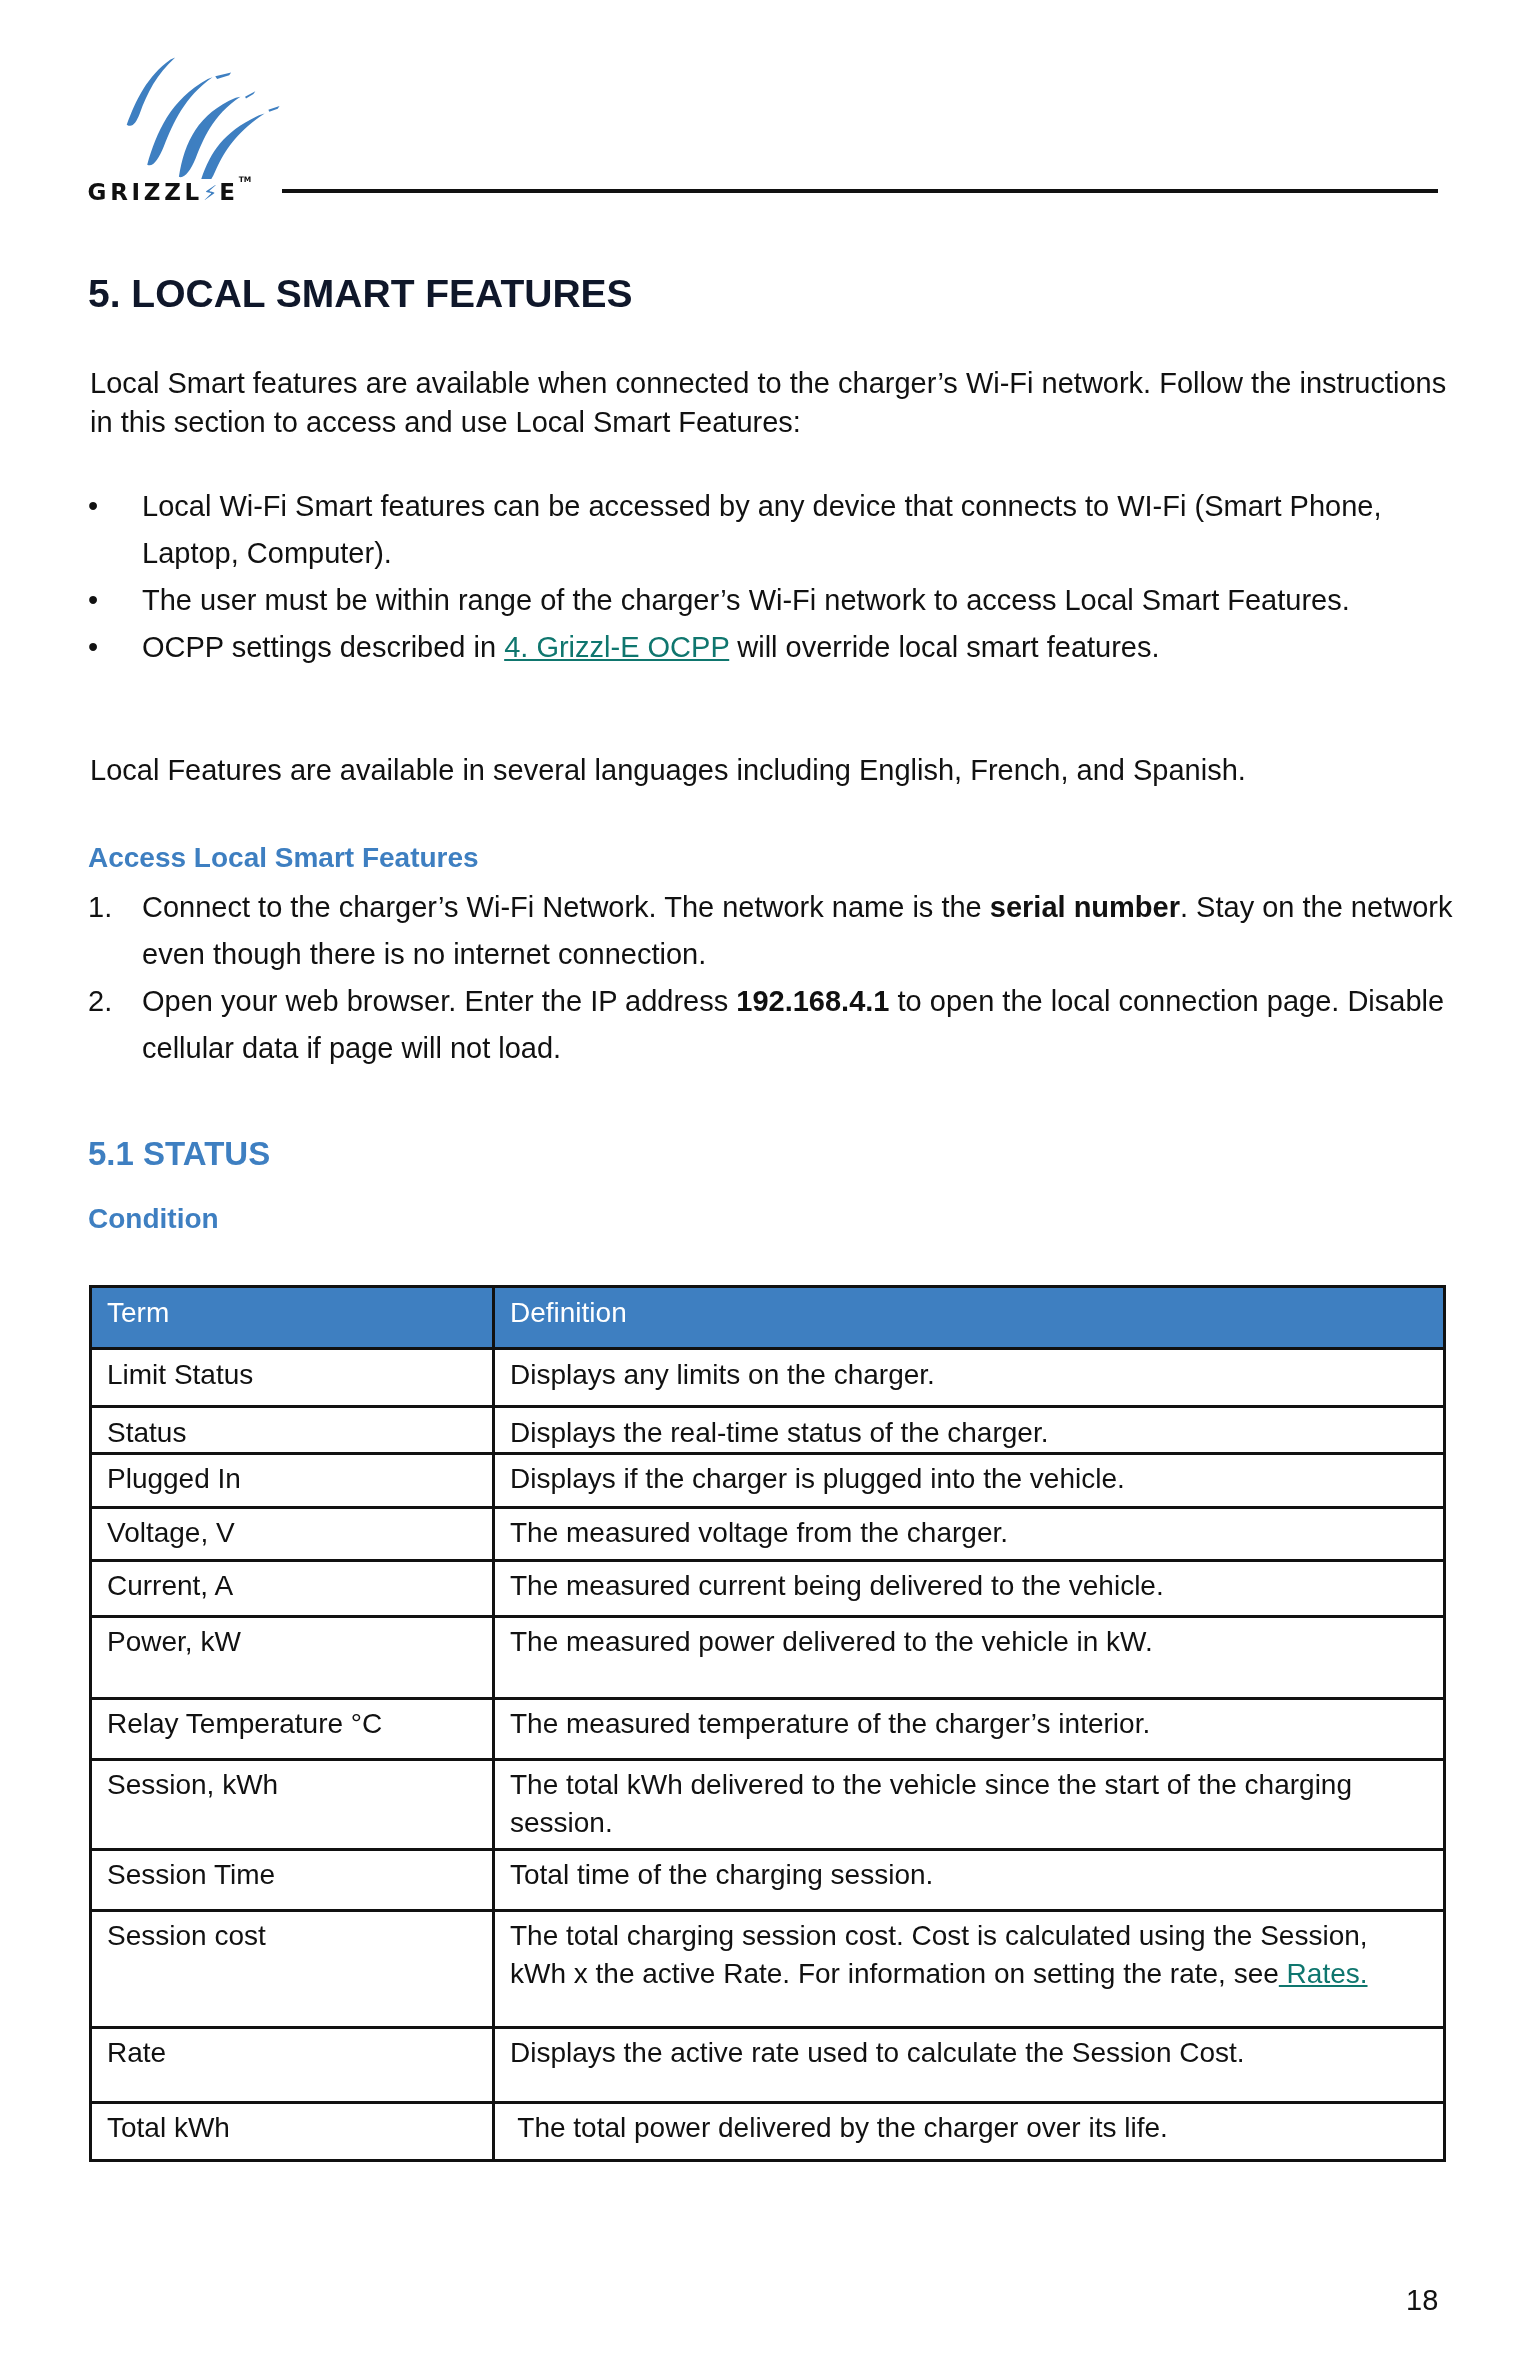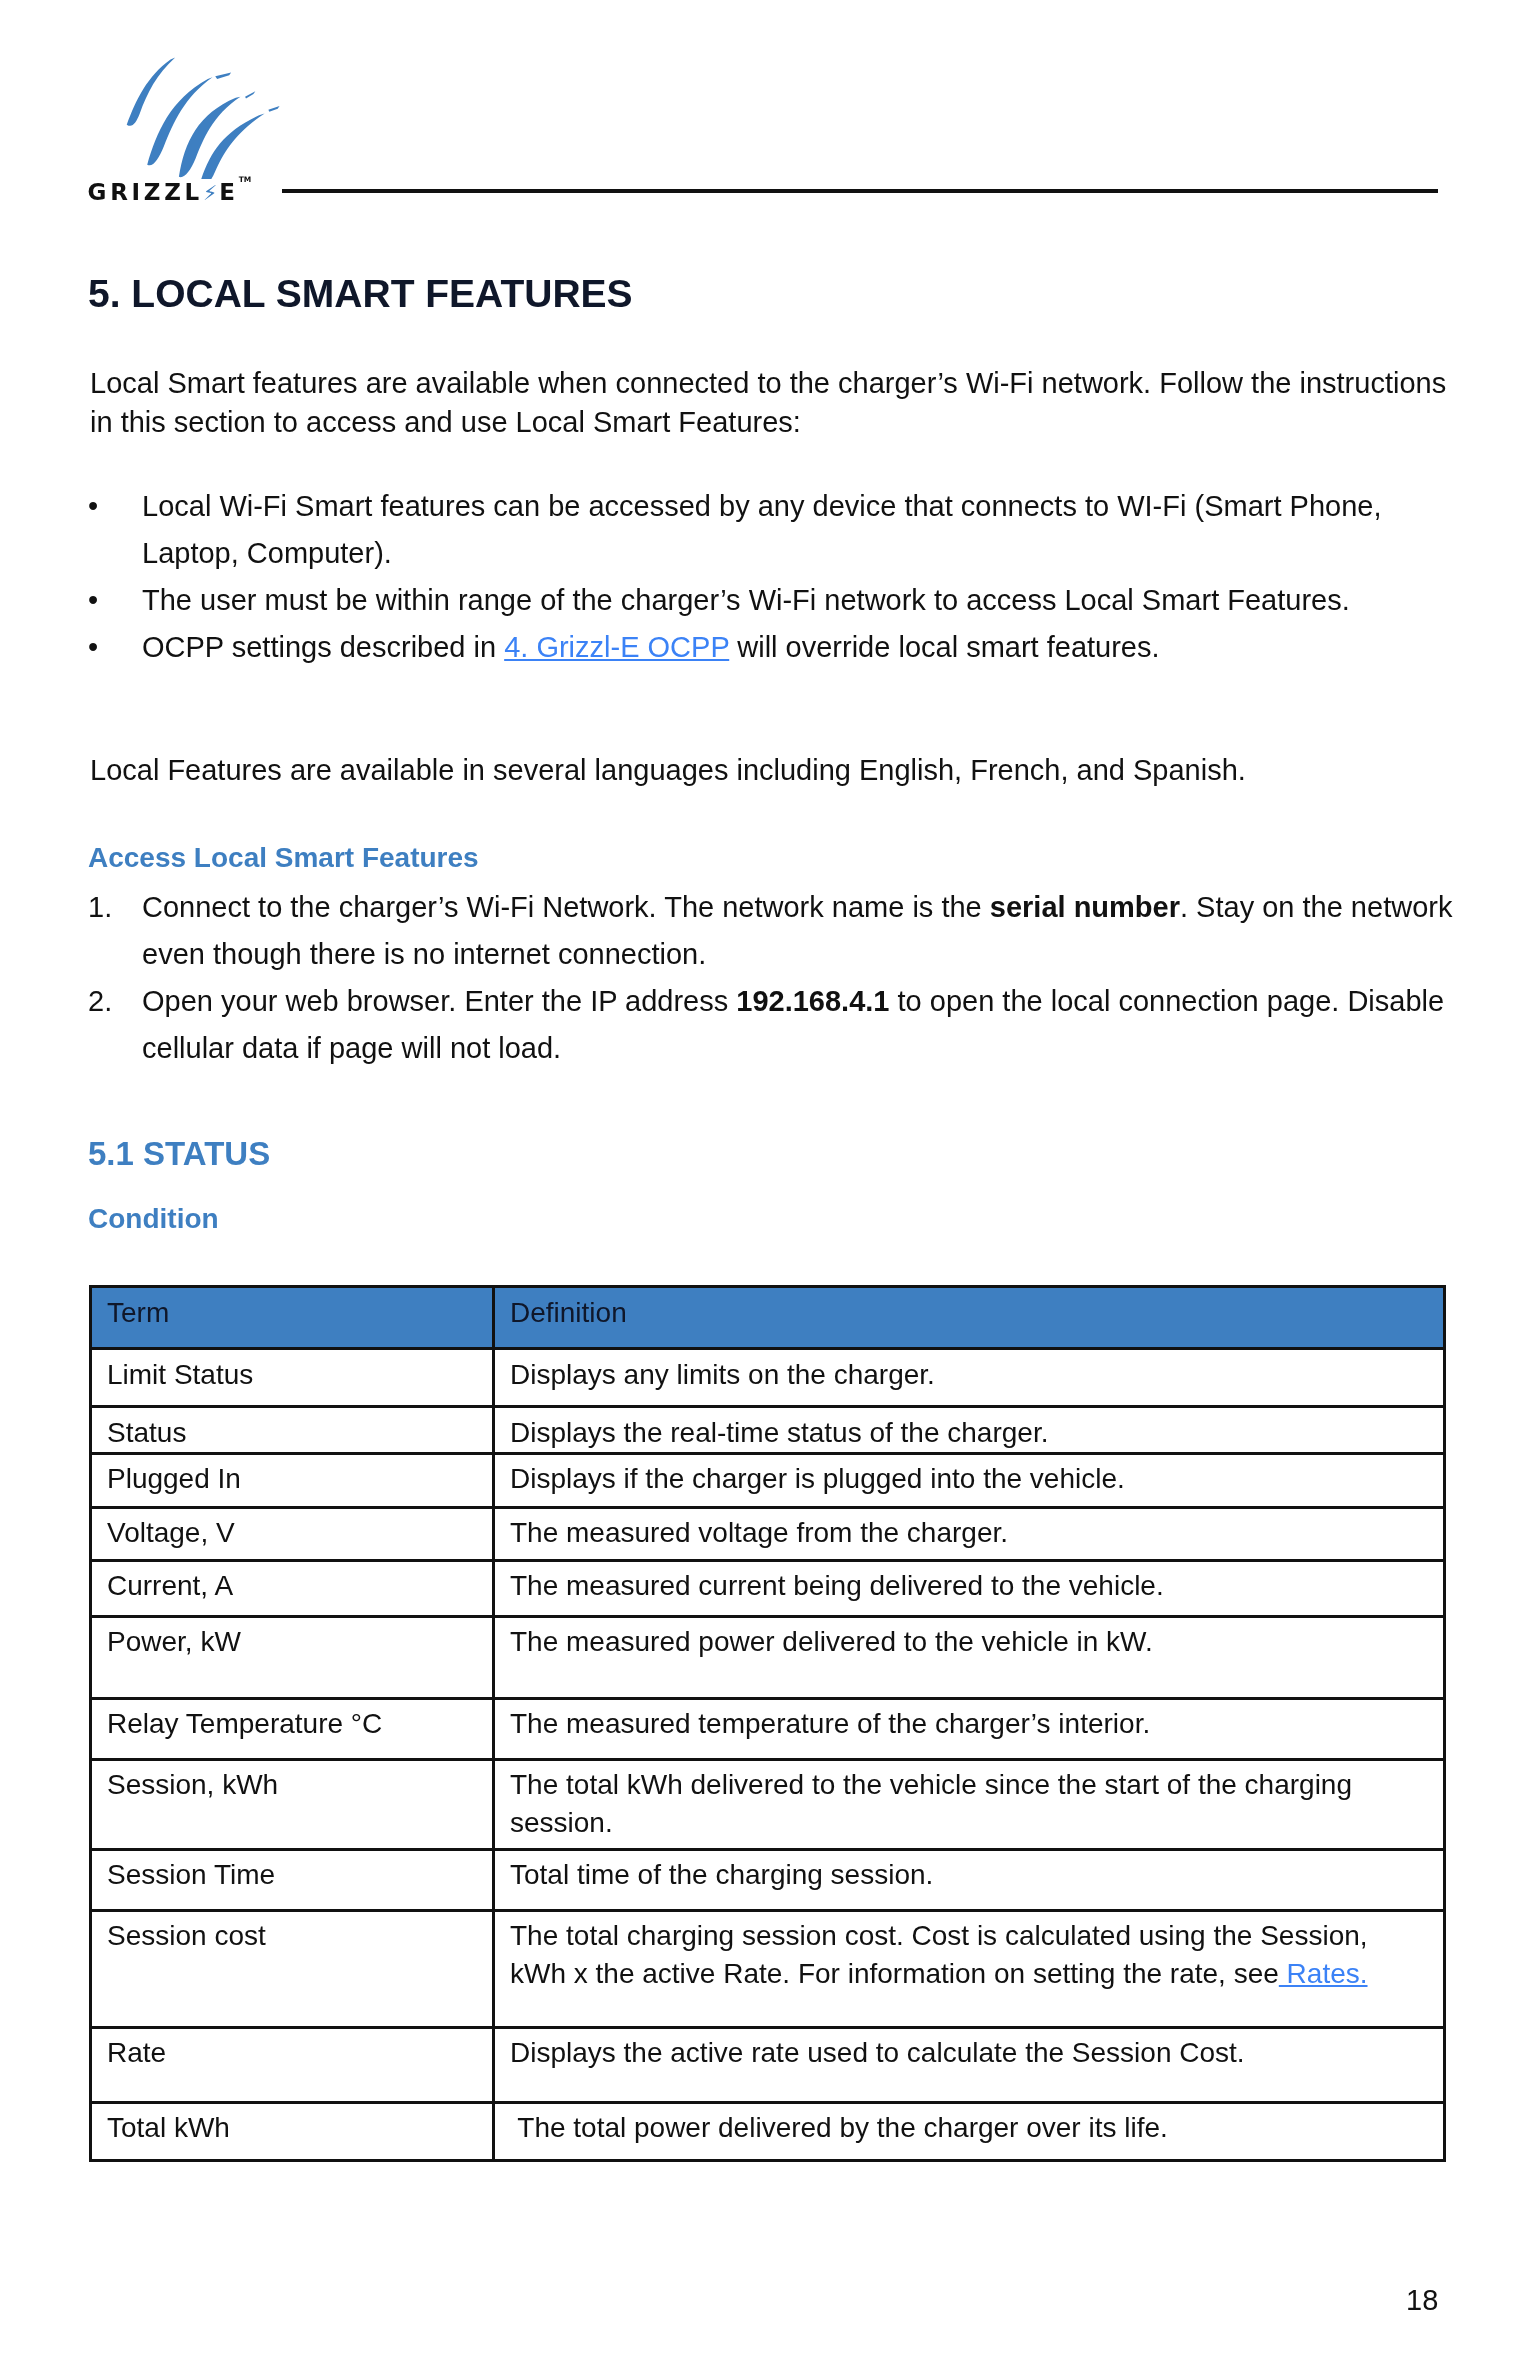--- a/index.html
+++ b/index.html
@@ -24,38 +24,38 @@
     left: 88px; top: 272px; font-size: 39px; font-weight: bold; color: #0f172a;
     letter-spacing: 0px; white-space: nowrap;
   }
   .para {
     left: 88px; width: 1361px; font-size: 29px; line-height: 39px; color: #111;
   }
   .para p { margin: 2px; }
   .bullet-list { left: 88px; width: 1361px; font-size: 29px; line-height: 47px; margin: 0; padding: 0; list-style: none; }
   .bullet-list li { position: relative; padding-left: 54px; }
   .bullet-list li .mark { position: absolute; left: 0; top: 0; width: 18.6px; }
-  .link { color: #3b82f6; text-decoration: underline; }
+  .link { color: #0f766e; text-decoration: underline; }
   .h3 { left: 88px; font-size: 28px; font-weight: bold; color: #3e7fc1; white-space: nowrap; }
   .h2 { left: 88px; font-size: 33px; font-weight: bold; color: #3e7fc1; white-space: nowrap; }
   .num-list { left: 88px; width: 1370px; font-size: 29px; line-height: 47px; margin: 0; padding: 0; list-style: none; }
   .num-list li { position: relative; padding-left: 54px; }
   .num-list li .mark { position: absolute; left: 0; top: 0; }
   b { font-weight: bold; }
 
   table.terms {
     position: absolute; left: 89px; top: 1285px; width: 1357px;
     border-collapse: collapse; font-size: 28px; line-height: 38px;
     table-layout: fixed;
   }
   table.terms th, table.terms td {
     border: 3.7px solid #111; vertical-align: top; text-align: left;
     padding: 5.6px 15px 0 15px; font-weight: normal;
   }
-  table.terms th { background: #3e7fc1; color: #0f172a; }
+  table.terms th { background: #3e7fc1; color: #ffffff; }
   table.terms col.c1 { width: 403px; }
   .page-num { left: 1406px; top: 2284px; font-size: 29px; color: #111; }
 </style>
 </head>
 <body>
 
 <div class="abs logo">
   <svg width="205" height="131" viewBox="0 0 220 140" style="position:absolute;left:0;top:0;">
     <g fill="#3e7fc1">
       <path d="M48 82 C58 55 70 30 95 12 L100 10 C80 28 70 48 62 70 C58 80 54 86 48 82 Z"></path>

